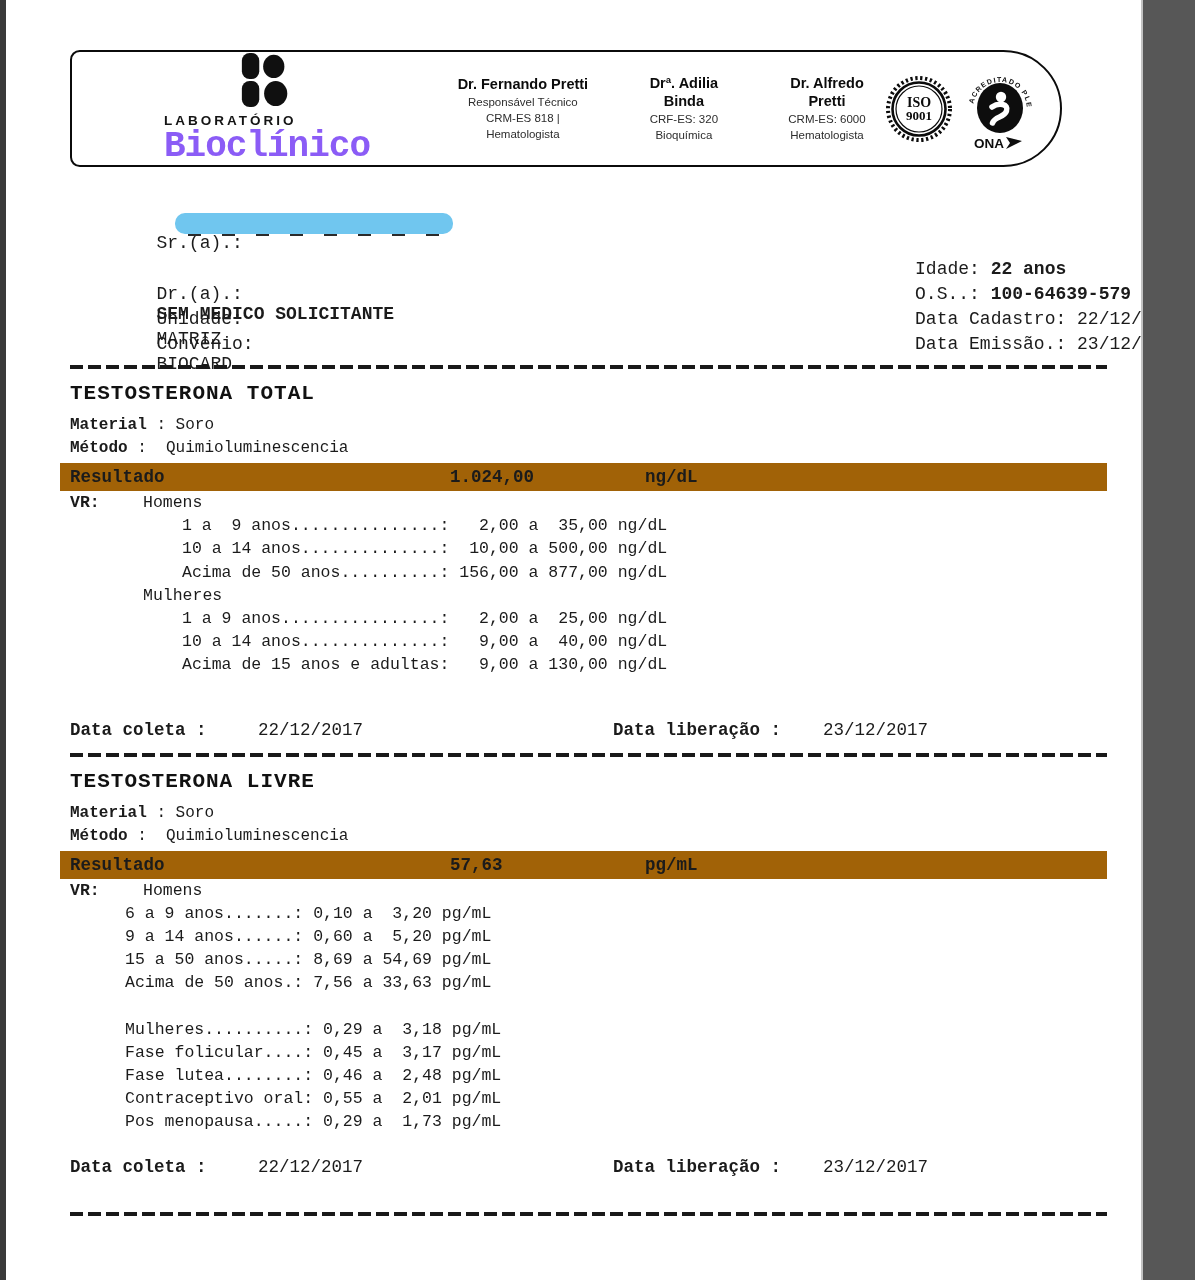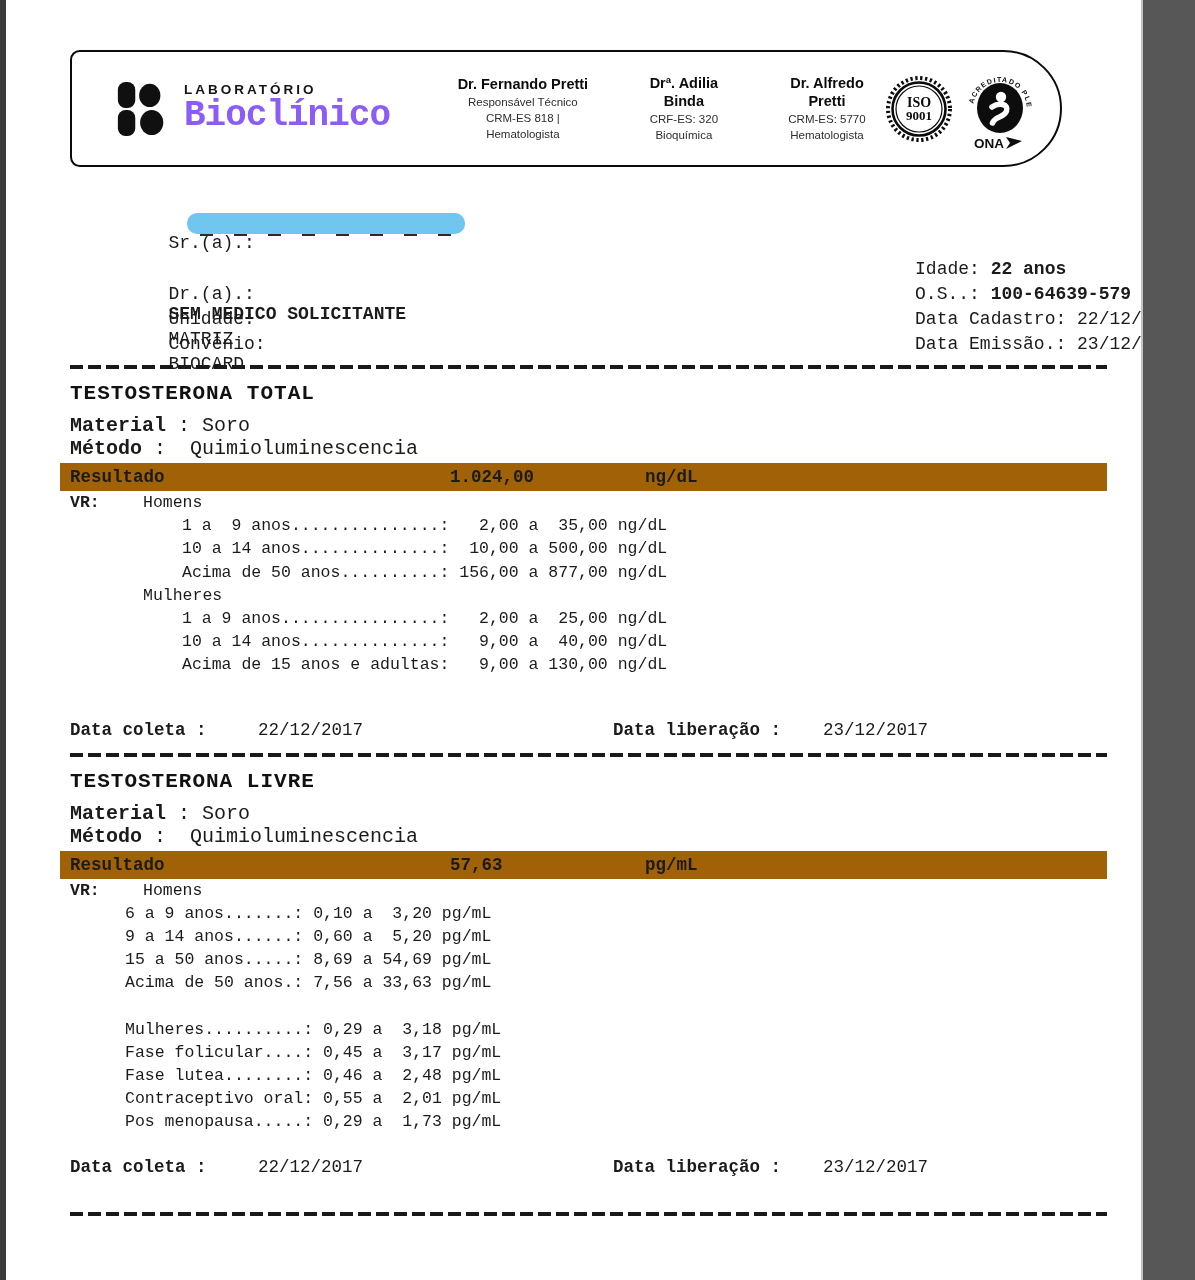--- a/index.html
+++ b/index.html
@@ -12,48 +12,48 @@
   .right-panel{position:absolute;right:0;top:0;bottom:0;width:52px;background:#575757;z-index:6;}
   .page{position:absolute;left:6px;top:0;bottom:0;right:52px;background:#fff;border-right:2px solid #c2c2c2;}
   .content{padding-left:64px;width:1037px;}
 
   
   .header-box{
     margin-top:50px;height:113px;width:988px;
     border:2.5px solid #0b0b0b;border-radius:10px 60px 60px 10px;
     display:flex;align-items:center;box-sizing:content-box;
   }
-  .logo{display:flex;align-items:center;gap:12px;margin-left:42px;min-width:306px;}
+  .logo{display:flex;align-items:center;gap:4px;margin-left:42px;min-width:306px;flex-direction:column;}
   .logo-texts{display:flex;flex-direction:column;}
   .logo-lab{font-family:"Liberation Sans",sans-serif;font-size:13.5px;font-weight:bold;letter-spacing:3px;color:#141414;}
   .logo-name{font-family:Liberation Mono, monospace;font-size:36px;font-weight:800;letter-spacing:-1px;color:#8b5cf6;line-height:1.05;}
   .doctors{display:flex;gap:30px;margin-left:28px;align-items:center;}
   .doc{text-align:center;font-family:"Liberation Sans",sans-serif;}
   .doc-name{font-size:14.5px;font-weight:bold;color:#0c0c0c;line-height:1.3;}
   .doc-sub{font-size:11.5px;color:#2d2d2d;line-height:1.4;}
   .seals{display:flex;align-items:center;gap:10px;margin-left:auto;margin-right:24px;}
 
   
   .patient{position:relative;margin-top:46px;height:130px;font-size:18px;}
-  .p-line{position:absolute;white-space:pre;left:12px;}
+  .p-line{position:absolute;white-space:pre;left:0;}
   .p-label{display:inline-block;width:135px;}
   .bold{font-weight:bold;}
   .redact-bar{position:absolute;left:105px;top:0;width:278px;height:21px;background:#70c6ef;border-radius:10px;z-index:2;}
   .redact-remnants{position:absolute;left:118px;top:19px;width:258px;height:3.5px;z-index:1;
     background:repeating-linear-gradient(90deg,#2b2b2b 0 13px,transparent 13px 34px);}
   .p-right{position:absolute;left:737px;top:0;width:300px;}
   .p-rline{position:absolute;white-space:pre;left:0;}
 
   
   .sep{height:4px;margin-top:22px;
     background:repeating-linear-gradient(90deg,#191919 0 13px,transparent 13px 18px);}
   .sep.mid{margin-top:10px;}
   .sep.final{margin-top:32px;}
   .test-title{font-size:21px;font-weight:bold;letter-spacing:1px;margin:13px 0 9px 0;color:#111;}
-  .mline{font-size:20px;line-height:23px;white-space:pre;}
+  .mline{font-size:16px;line-height:23px;white-space:pre;}
   .band{position:relative;margin-left:-10px;margin-top:3px;padding:3px 0 3px 10px;background:#a16207;
     font-size:17.5px;line-height:22px;}
   .band .r-label{font-weight:bold;}
   .band .r-value{position:absolute;left:390px;font-weight:bold;}
   .band .r-unit{position:absolute;left:585px;font-weight:bold;}
   .vr{font-size:16.5px;line-height:23.2px;}
   .vr-first{white-space:pre;}
   .vr-tag{display:inline-block;width:73px;font-weight:bold;}
   .vr-line{white-space:pre;}
   .t1-line{margin-left:112px;}
@@ -96,21 +96,21 @@
           <div class="doc-sub">Responsável Técnico</div>
           <div class="doc-sub">CRM-ES 818 | Hematologista</div>
         </div>
         <div class="doc">
           <div class="doc-name">Drª. Adilia Binda</div>
           <div class="doc-sub">CRF-ES: 320</div>
           <div class="doc-sub">Bioquímica</div>
         </div>
         <div class="doc">
           <div class="doc-name">Dr. Alfredo Pretti</div>
-          <div class="doc-sub">CRM-ES: 5770</div>
+          <div class="doc-sub">CRM-ES: 6000</div>
           <div class="doc-sub">Hematologista</div>
         </div>
       </div>
 
       <div class="seals">
         <svg width="70" height="70" viewBox="0 0 70 70">
           <circle cx="35" cy="35" r="31" fill="none" stroke="#0b0b0b" stroke-width="4" stroke-dasharray="2.3,2.6"></circle>
           <circle cx="35" cy="35" r="26.5" fill="none" stroke="#0b0b0b" stroke-width="2.6"></circle>
           <circle cx="35" cy="35" r="23" fill="none" stroke="#0b0b0b" stroke-width="1.2"></circle>
           <text x="35" y="33" text-anchor="middle" font-family="Liberation Serif, serif" font-weight="bold" font-size="14" fill="#0b0b0b">ISO</text>

